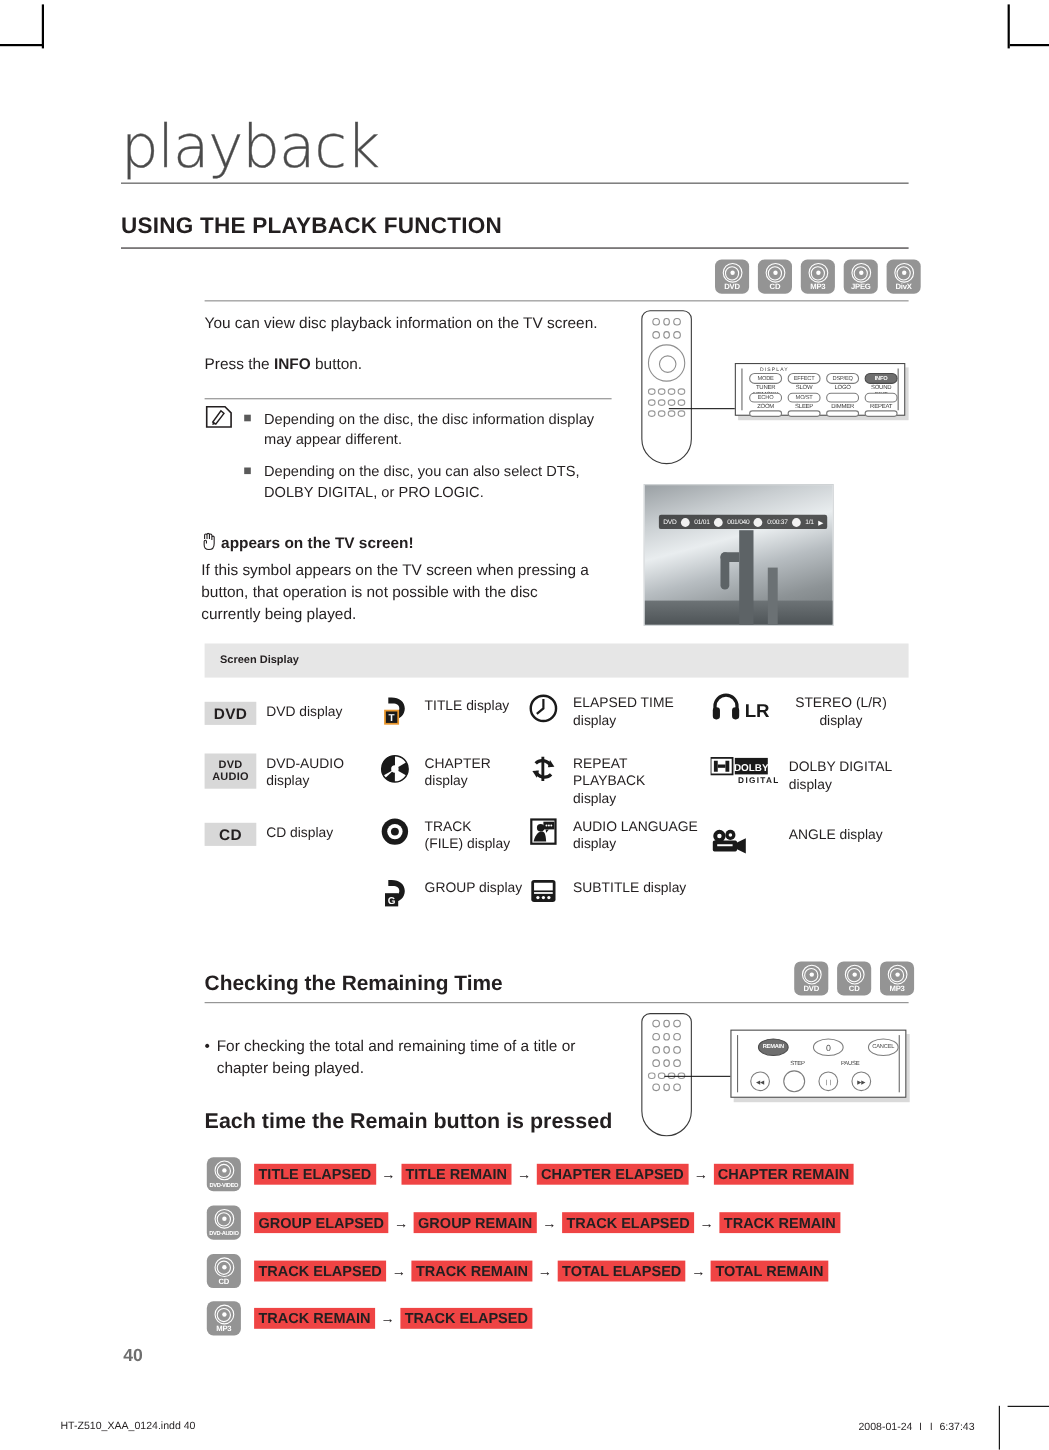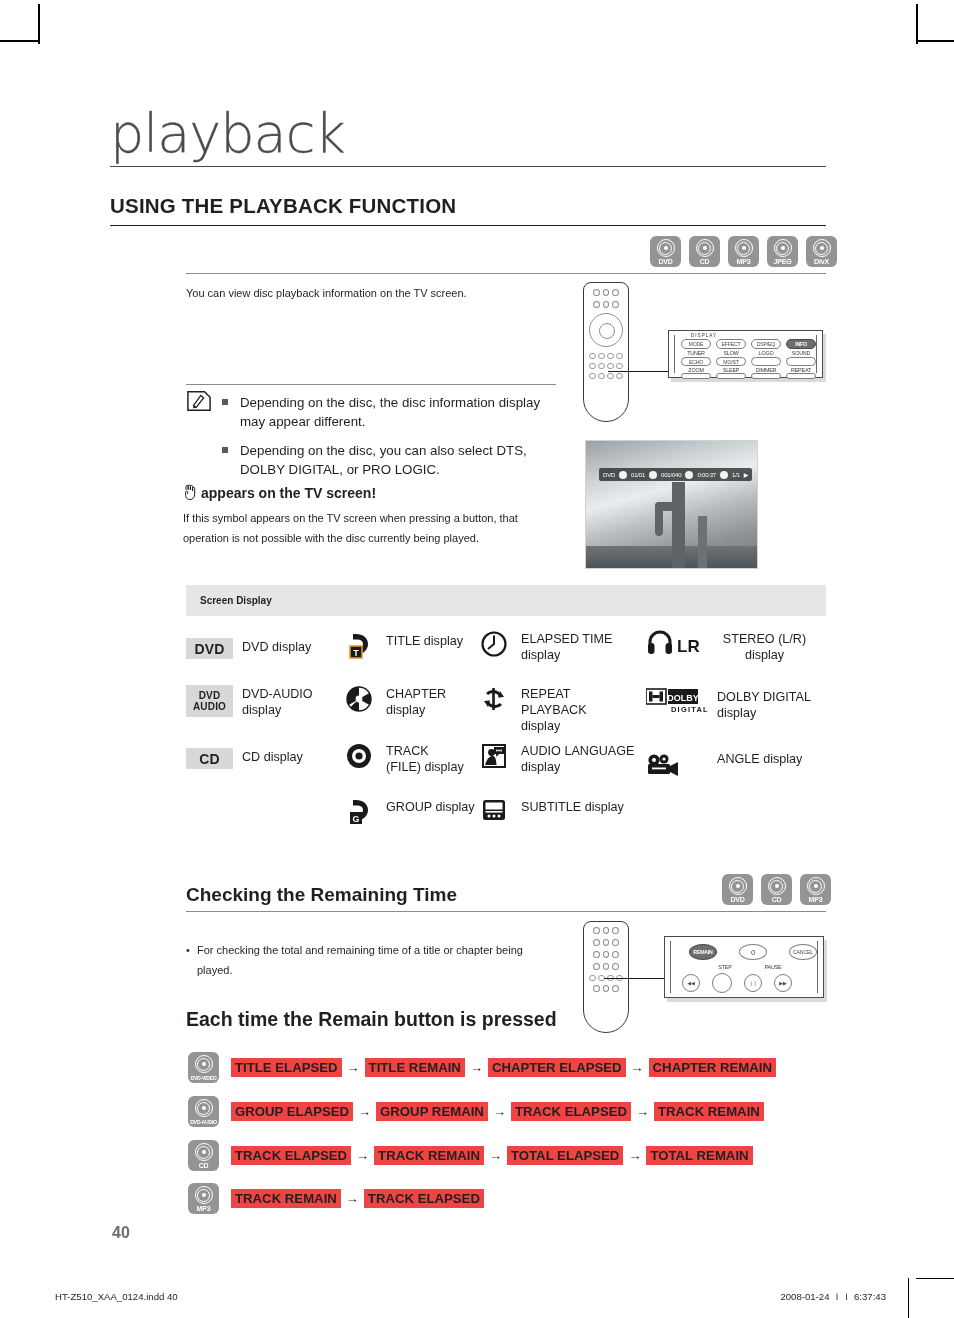--- a/index.html
+++ b/index.html
@@ -65,26 +65,26 @@
   }
   .badge .blabel {
     font-size: 7px; color: #ffffff; font-weight: bold;
     letter-spacing: -0.2px; line-height: 8px; margin-top: 1px;
     white-space: nowrap;
   }
   .badge .blabel.tiny { font-size: 5.2px; letter-spacing: -0.3px; }
 
   
   .body-text {
-    position: absolute; font-size: 11px; line-height: 20px; color: #231f20;
+    position: absolute; font-size: 14px; line-height: 20px; color: #231f20;
   }
   .body-text b { font-weight: bold; }
 
   
-  .note-wrap { position: absolute; left: 186px; top: 384px; width: 370px; }
+  .note-wrap { position: absolute; left: 186px; top: 362px; width: 370px; }
   .note-rule { border-top: 1px solid #8b8b8b; width: 370px; }
   .note-icon {
     position: absolute; left: 0px; top: 5px;
     width: 26px; height: 24px;
   }
   .note-list { margin-left: 36px; padding-top: 8px; }
   .note-item { position: relative; font-size: 13.3px; line-height: 19px; padding-left: 18px; margin-bottom: 10px; }
   .note-item .sq {
     position: absolute; left: 0; top: 6px;
     width: 6px; height: 6px; background: #5a5a5a;
@@ -247,20 +247,23 @@
       <span class="blabel">JPEG</span>
     </div>
     <div class="badge">
       <span class="disc"></span>
       <span class="blabel">DivX</span>
     </div>
   </div>
 
   <div class="body-text" style="left:186px; top:283px; width:390px;">You can view disc playback information  on the TV screen.</div>
 
+  <div class="body-text" style="left:186px; top:320px; width:390px;">
+    <span>Press the </span><b>INFO</b><span> button.</span>
+  </div>
 
   <div class="note-wrap">
     <div class="note-rule"></div>
     <svg class="note-icon" viewBox="0 0 28 26">
       <path d="M2 3 H20 L26 9 V23 H2 Z" fill="none" stroke="#231f20" stroke-width="1.6"></path>
       <path d="M8 18 L16 7 L19 9.5 L11 20 Z" fill="none" stroke="#231f20" stroke-width="1.4"></path>
       <path d="M8 18 L11 20 L7.5 21 Z" fill="#231f20"></path>
     </svg>
     <div class="note-list">
       <div class="note-item">

